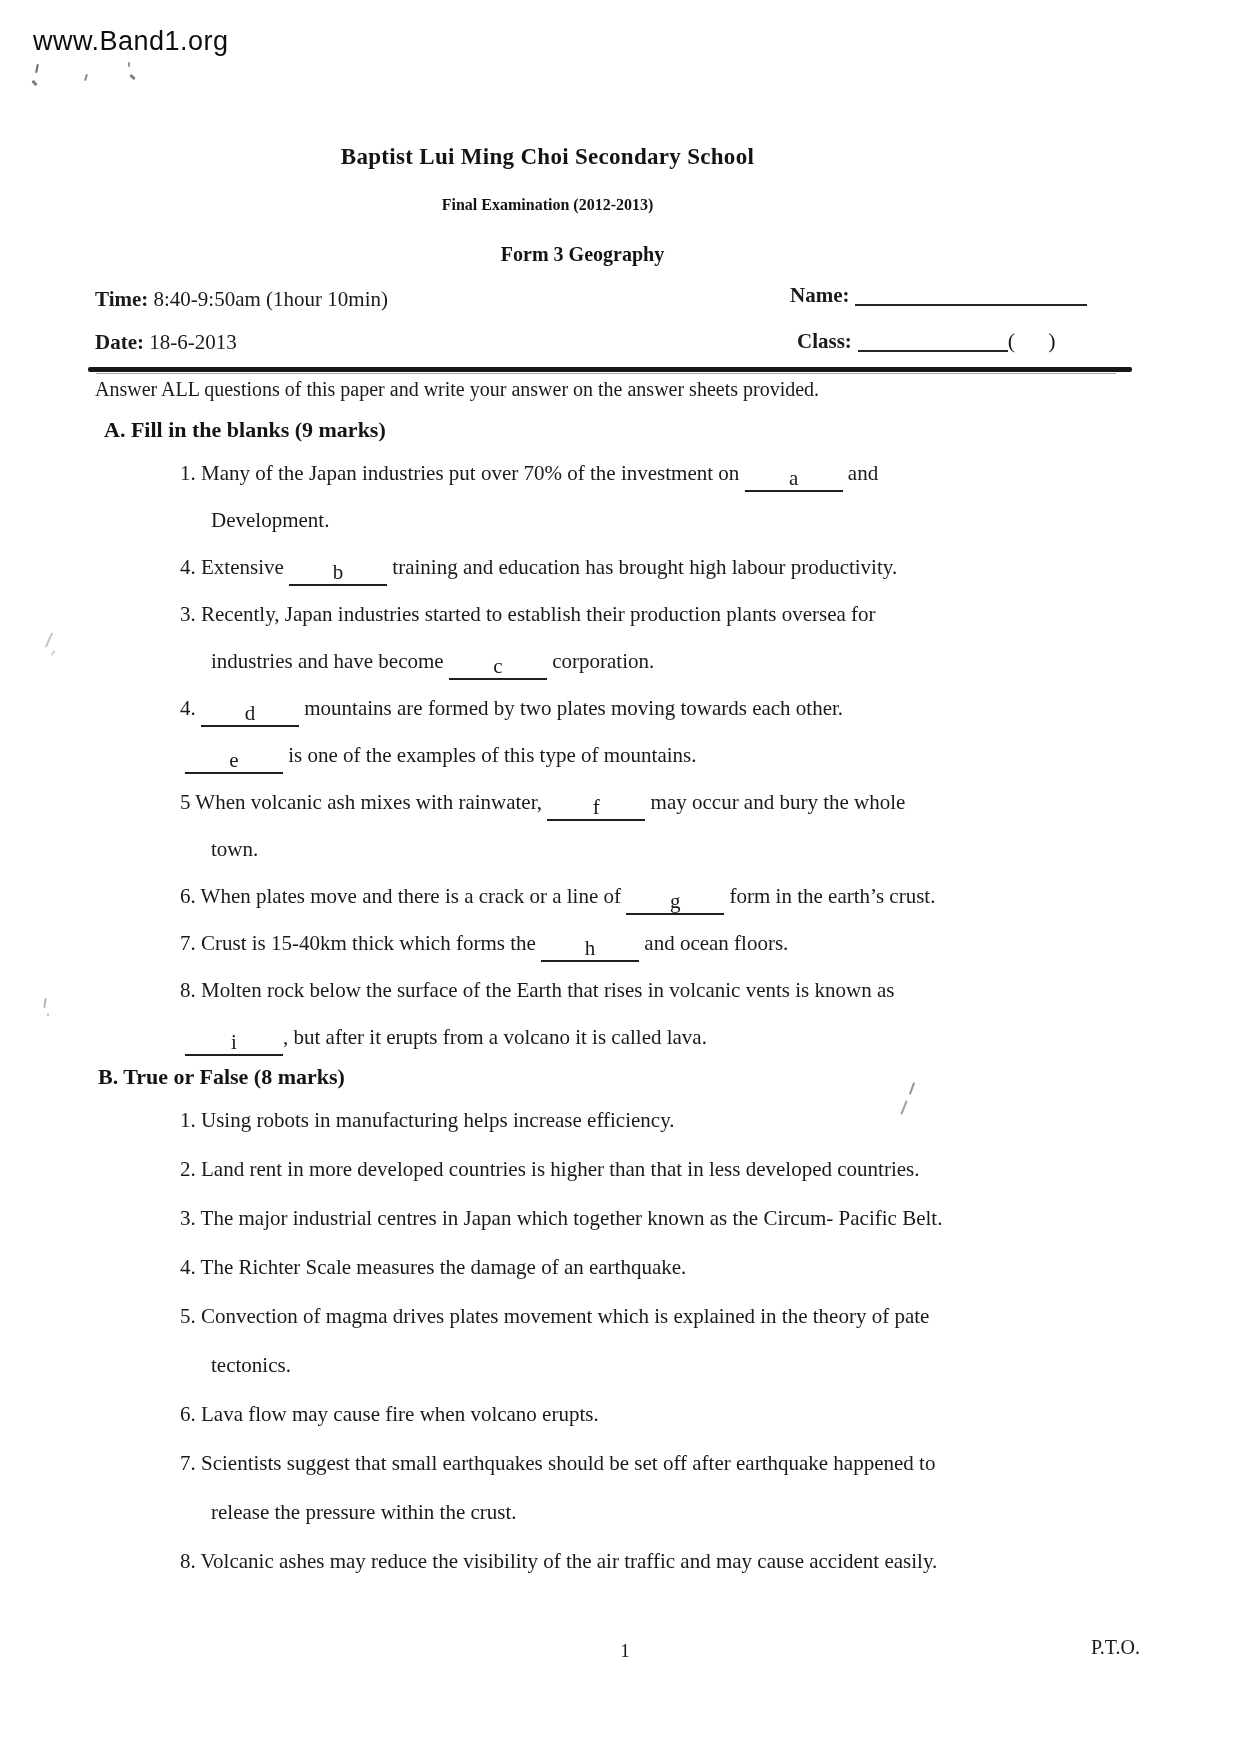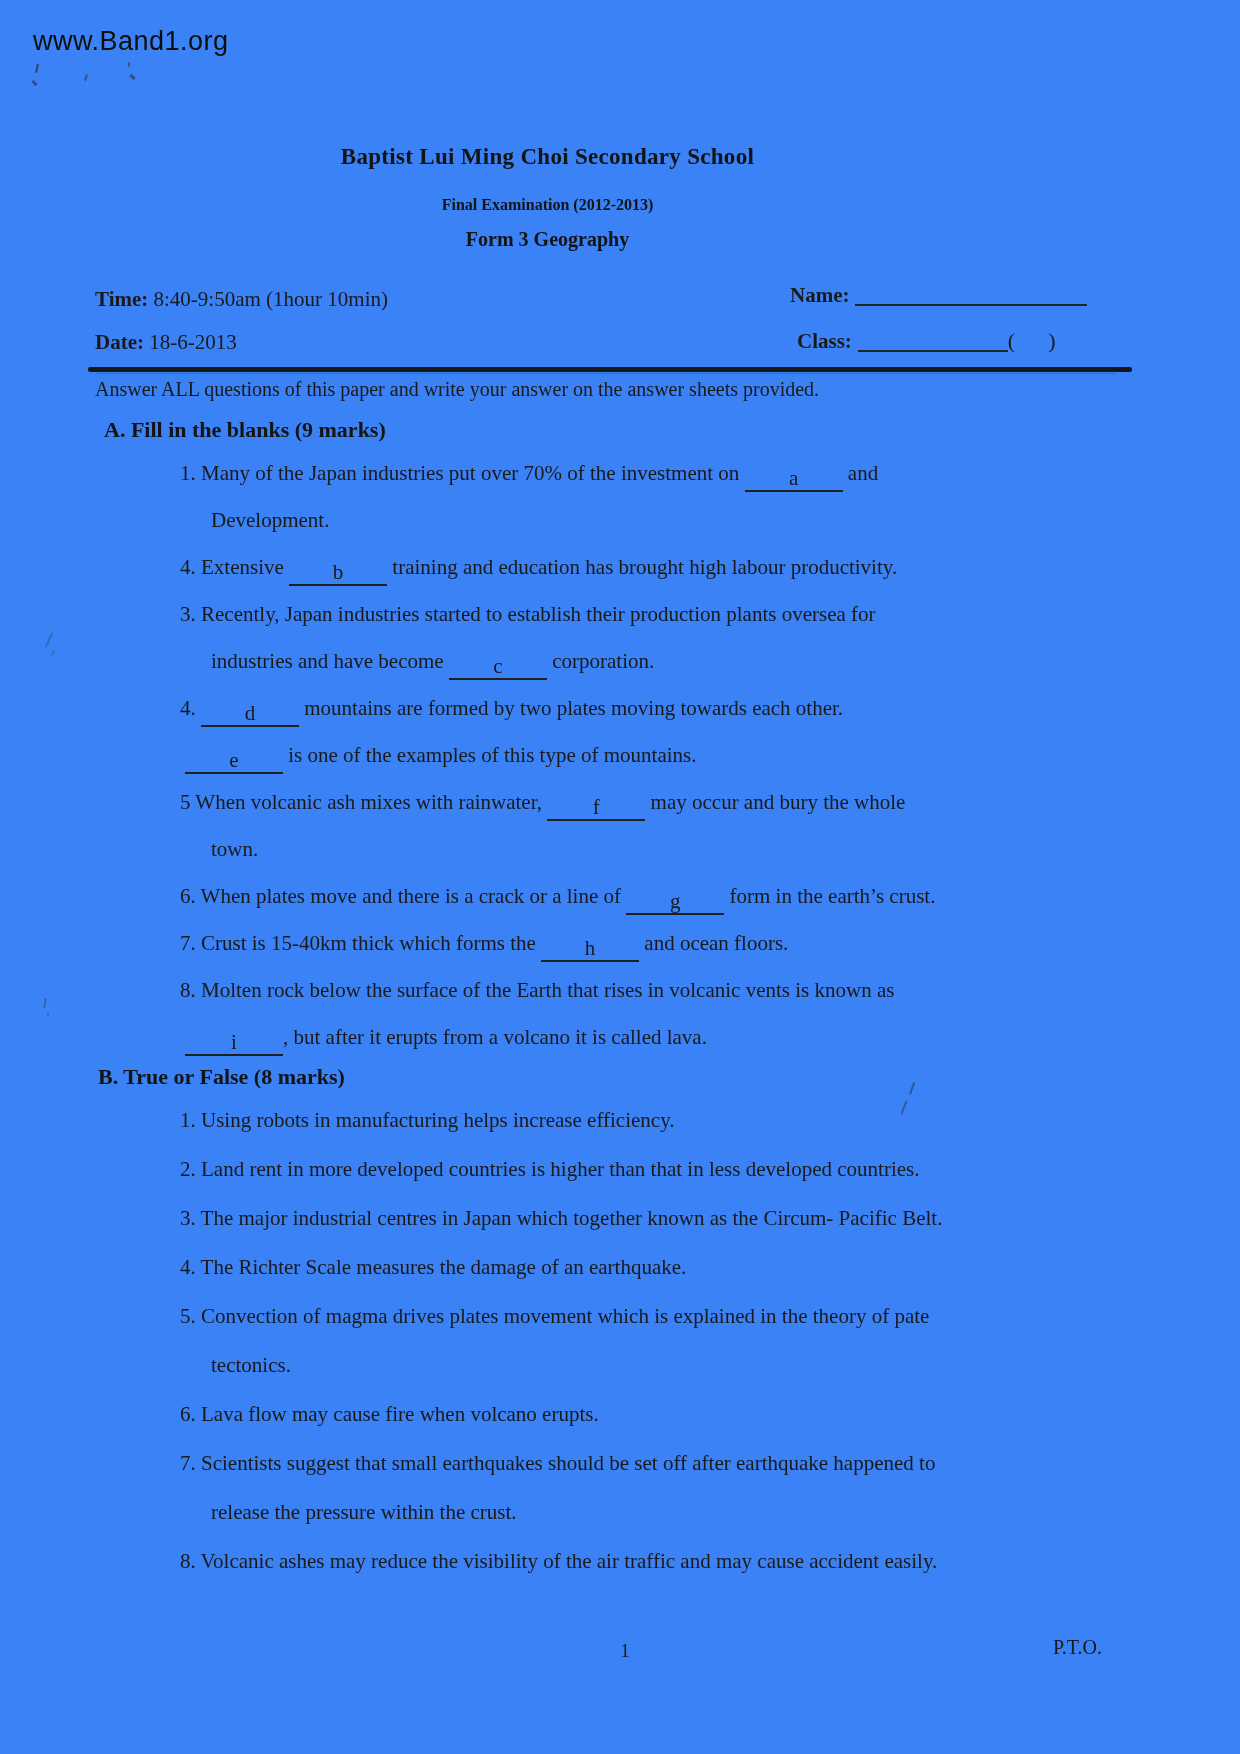--- a/index.html
+++ b/index.html
@@ -1,31 +1,31 @@
 <!DOCTYPE html>
 <html><head>
 <meta charset="utf-8">
 <style>
   html,body{margin:0;padding:0;background:#e8e8e8;}
   .page{
     position:relative;width:1240px;height:1754px;margin:0 auto;
-    background:#3b82f6;color:#1a1a1a;overflow:hidden;
+    background:#ffffff;color:#1a1a1a;overflow:hidden;
     font-family:"Liberation Serif",serif;
   }
   .abs{position:absolute;}
   
   .watermark{left:33px;top:26px;font-family:"Liberation Sans",sans-serif;
     font-size:27px;color:#0e0e0e;letter-spacing:0.5px;}
   
   .mark{position:absolute;background:#2c2c2c;border-radius:1px;}
   
   .title{left:0;width:1095px;text-align:center;font-weight:bold;color:#141414;}
   .t1{top:144px;font-size:23px;letter-spacing:0.3px;}
   .t2{top:196px;font-size:16px;}
-  .t3{top:228px;font-size:20px;}
+  .t3{top:243px;font-size:20px;padding-left:35px;}
   
   .meta{font-size:21px;white-space:nowrap;}
   .meta b{font-weight:bold;text-align:center;}
   .time-row{left:95px;top:287px;}
   .date-row{left:95px;top:330px;}
   .name-row{left:790px;top:283px;}
   .class-row{left:797px;top:328px;}
   .fill-line{display:inline-block;border-bottom:2px solid #242424;height:18px;vertical-align:-4px;margin-left:6px;}
   .name-line{width:232px;}
   .class-line{width:150px;}
@@ -47,21 +47,21 @@
   .b-list .qline{height:49px;line-height:49px;}
   .qline.cont{margin-left:31px;}
   .qline.cont-blank{margin-left:5px;}
   .blank{
     display:inline-block;min-width:98px;text-align:center;
     border-bottom:2px solid #1f1f1f;line-height:24px;height:24px;
     vertical-align:-5px;
   }
   
   .footer-page{left:600px;top:1640px;width:50px;text-align:center;font-size:19px;}
-  .footer-pto{left:1015px;top:1636px;width:125px;text-align:center;font-size:20px;}
+  .footer-pto{left:1015px;top:1636px;width:125px;text-align:right;font-size:20px;}
 </style>
 </head>
 <body>
 
 <div class="page">
 
   <div class="abs watermark">www.Band1.org</div>
 
   <div class="mark" style="left:36px;top:64px;width:2px;height:9px;transform:rotate(12deg);opacity:.7;"></div>
   <div class="mark" style="left:33px;top:80px;width:3px;height:6px;transform:rotate(-42deg);opacity:.6;"></div>

